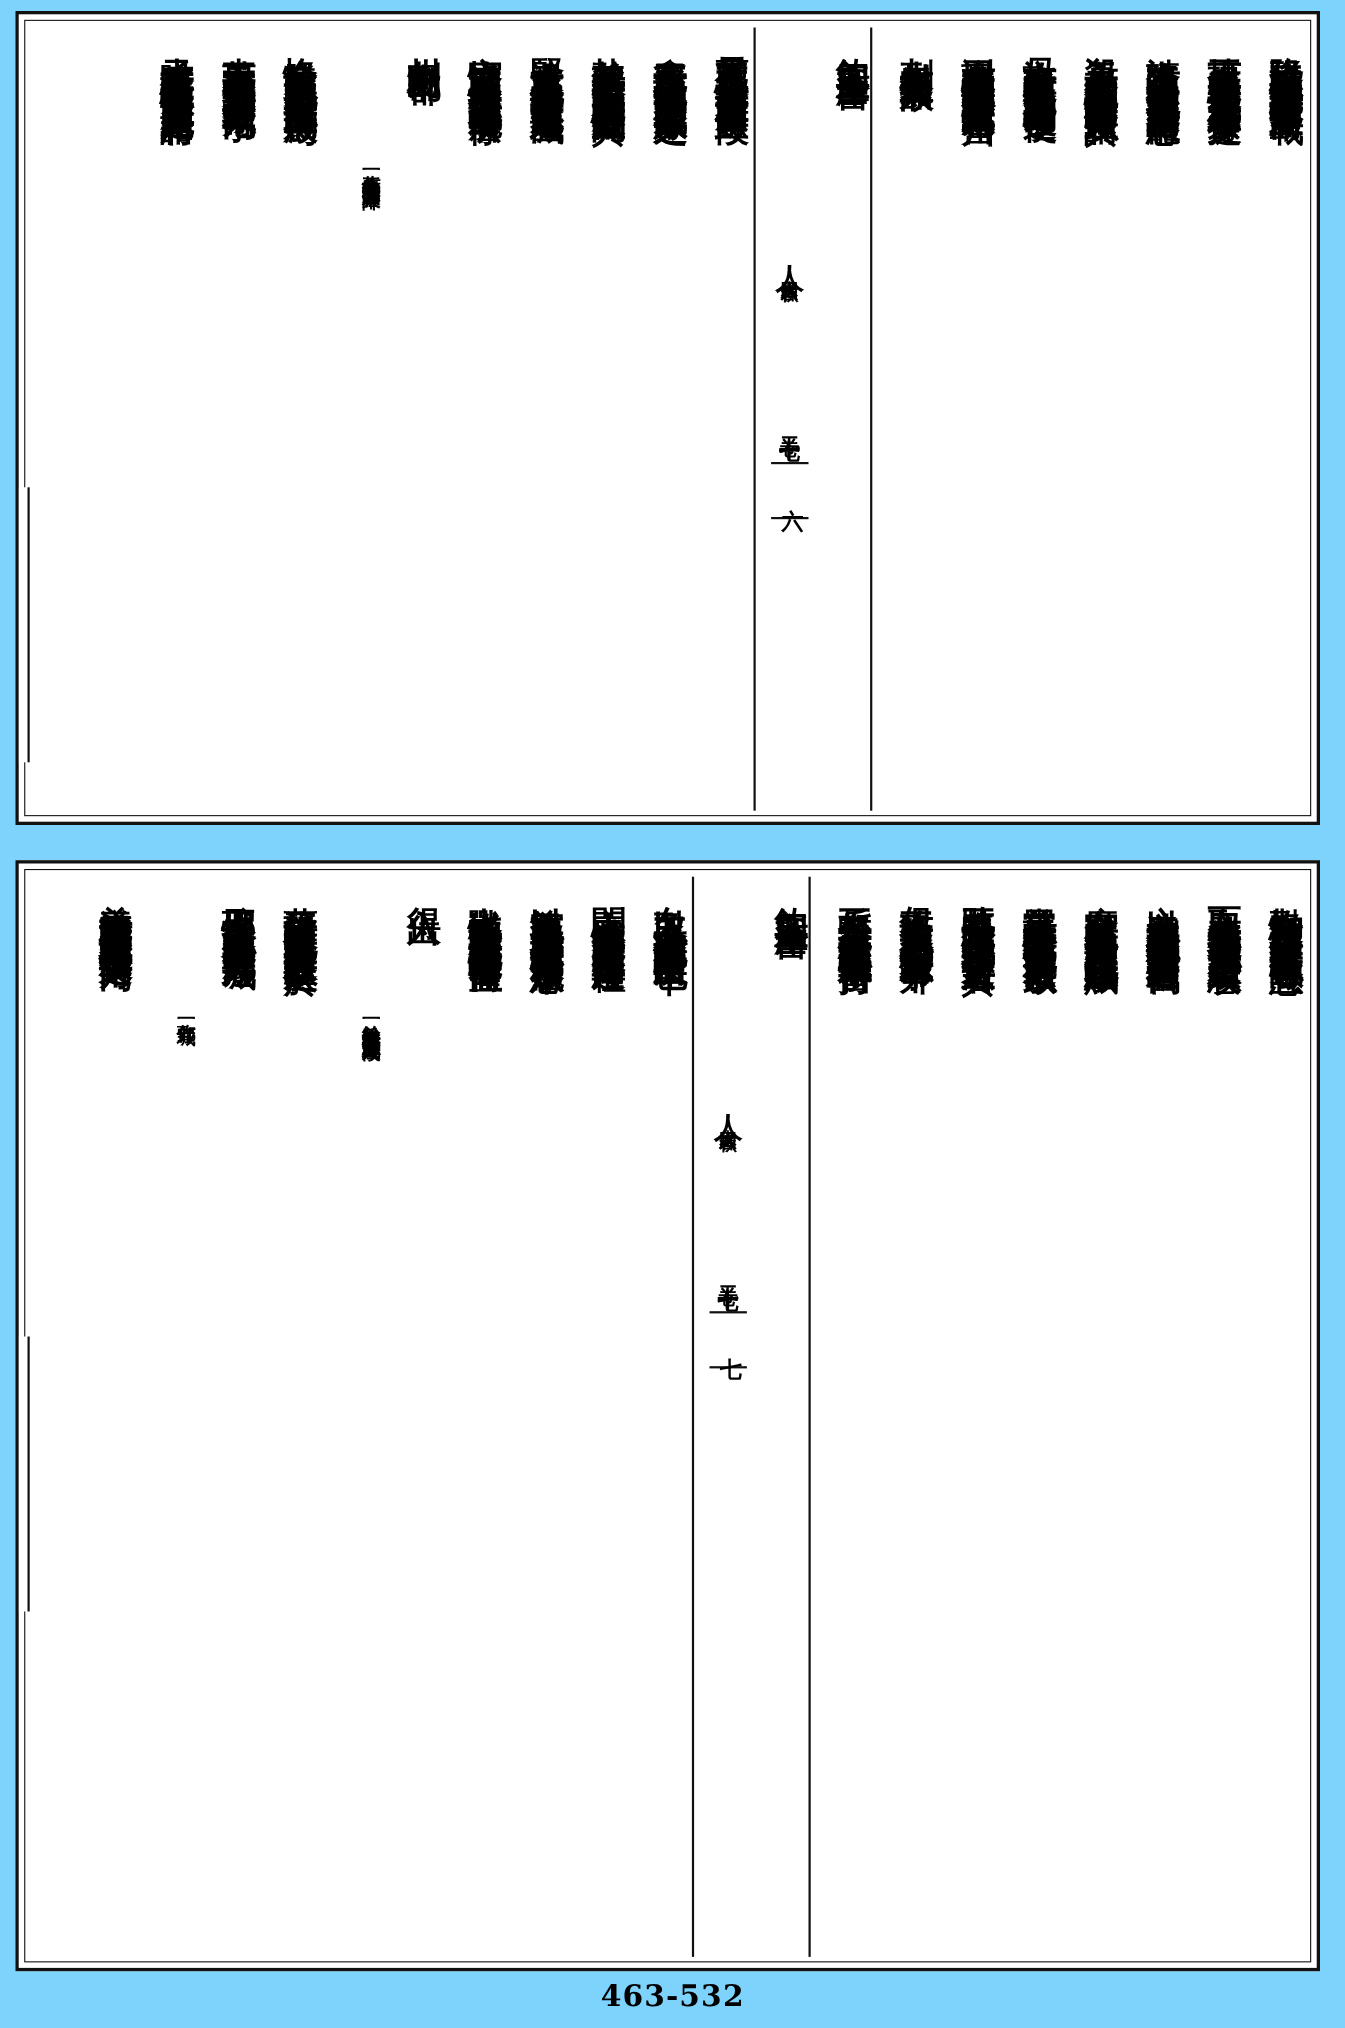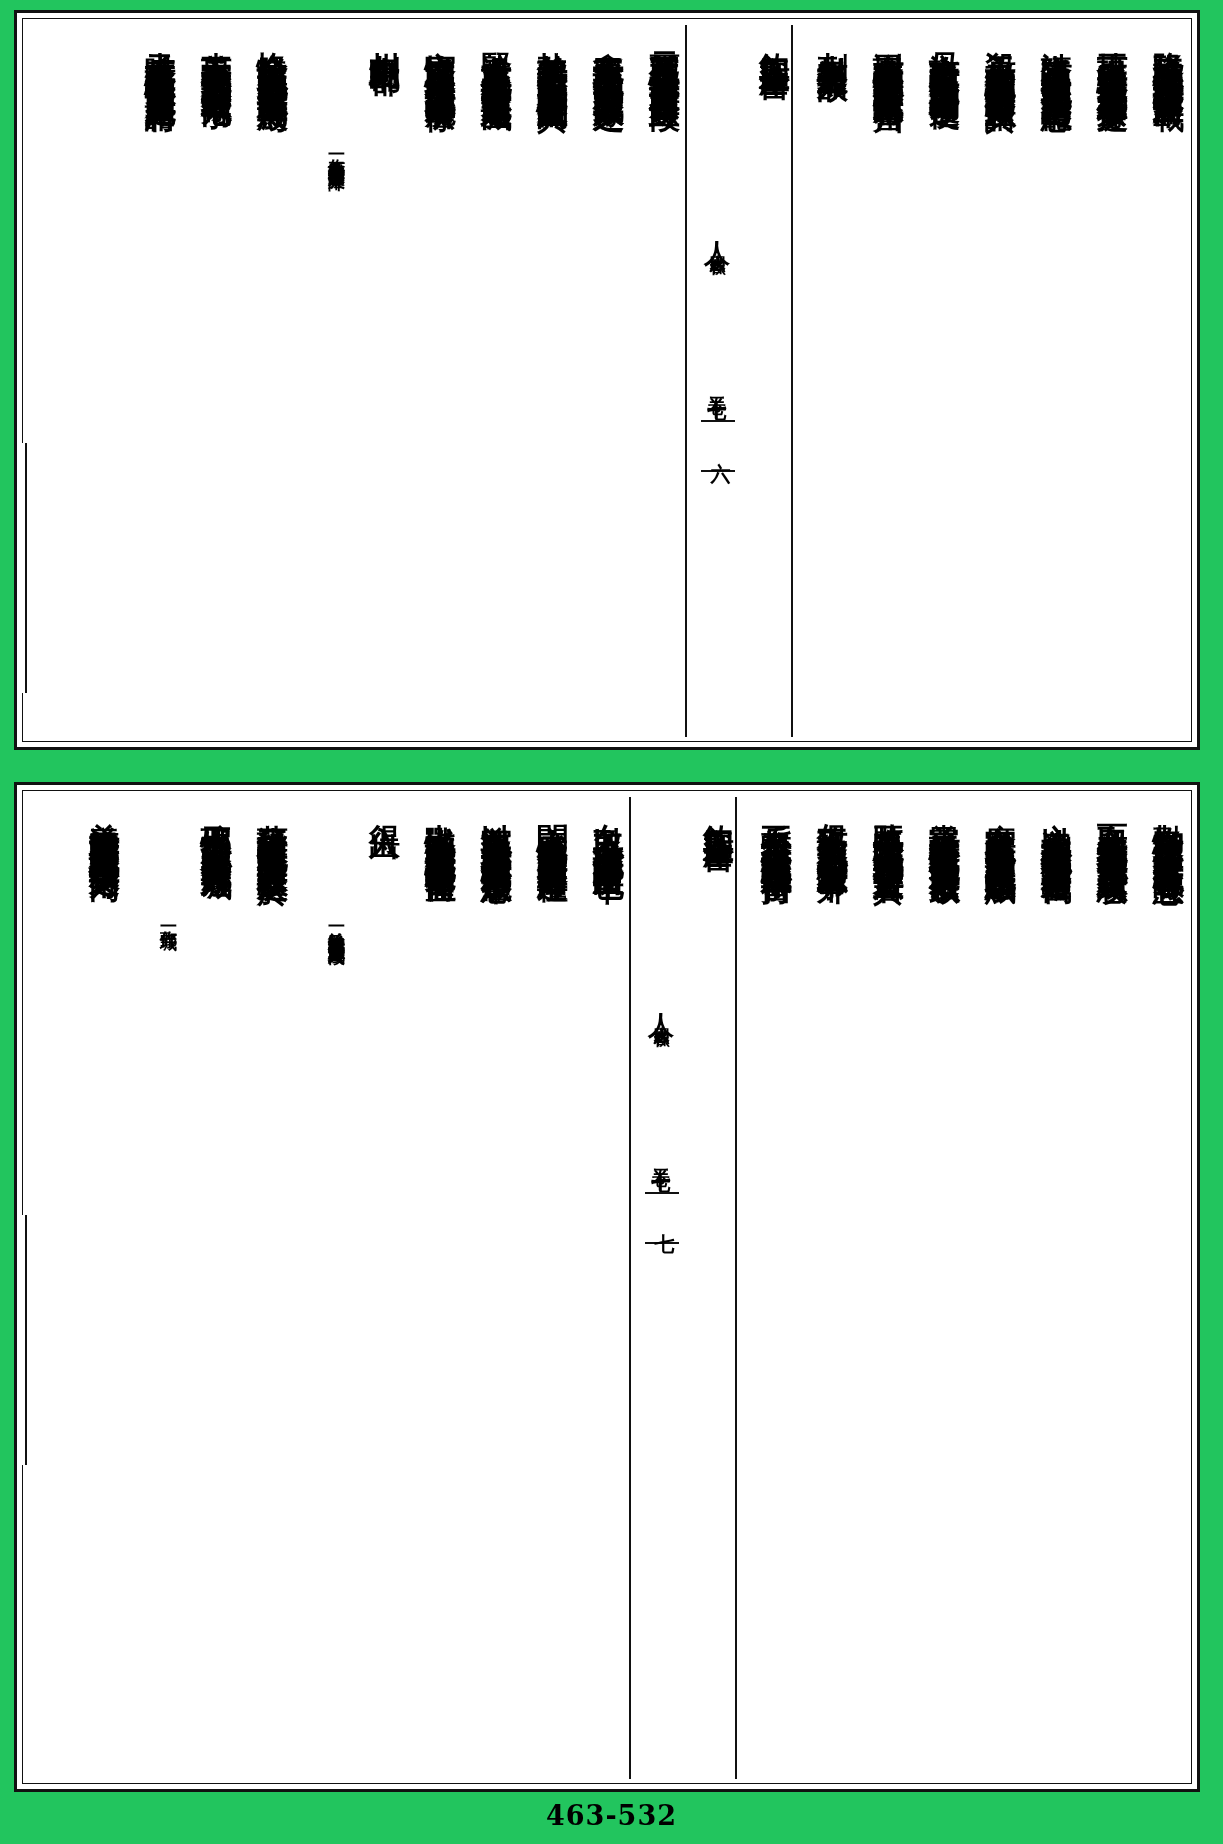--- a/index.html
+++ b/index.html
@@ -11,21 +11,21 @@
     width: 1223px;
     height: 1844px;
     font-family: "DejaVu Serif", "Liberation Serif", serif;
     color: #000000;
     overflow: hidden;
   }
   .page {
     position: relative;
     width: 1223px;
     height: 1844px;
-    background: #22c55e;
+    background: #7dd3fc;
   }
   .leaf {
     position: absolute;
     left: 14px;
     width: 1186px;
     border: 3px solid #111;
     background: #ffffff;
     box-sizing: border-box;
     overflow: hidden;
   }

